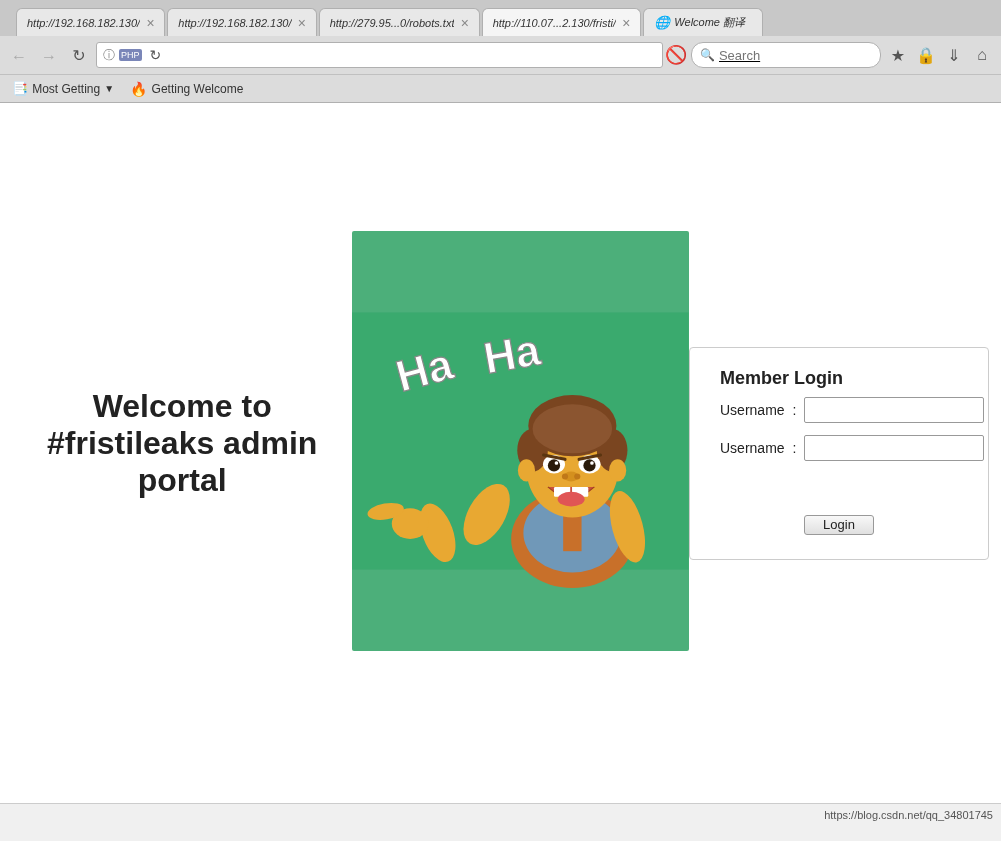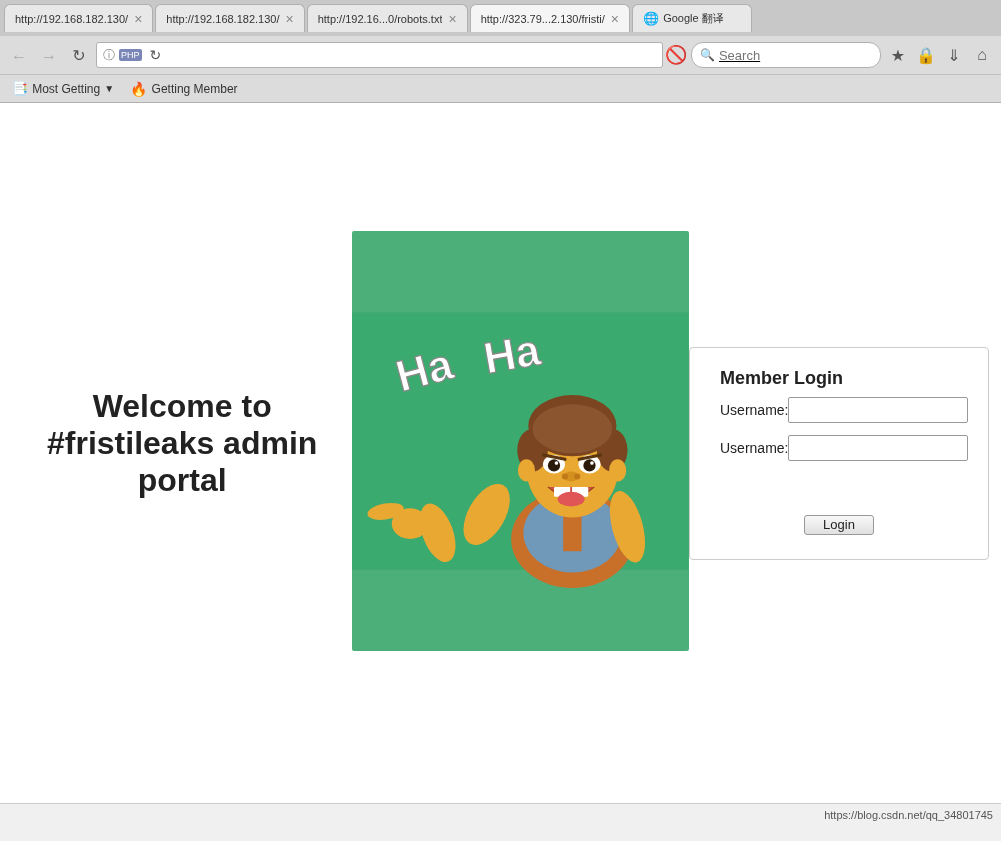--- a/index.html
+++ b/index.html
@@ -7,23 +7,25 @@
 
     
     .browser-chrome {
       background: #dcdcdc;
       border-bottom: 1px solid #b0b0b0;
     }
 
     
     .tab-bar {
       display: flex;
+      align-items: flex-end;
       background: #c8c8c8;
-      padding: 4px 4px 0 4px;
+      padding: 4px 4px 0 16px;
       height: 36px;
+      font-style: italic;
     }
 
     .tab {
       display: flex;
       align-items: center;
       padding: 4px 10px;
       background: #e8e8e8;
       border: 1px solid #b0b0b0;
       border-bottom: none;
       border-radius: 6px 6px 0 0;
@@ -230,20 +232,21 @@
       font-size: 18px;
       font-weight: bold;
       color: #222;
       margin-bottom: 8px;
     }
 
     .form-row {
       display: flex;
       align-items: center;
       margin-bottom: 12px;
+      gap: 8px;
     }
 
     .form-label {
       font-size: 14px;
       color: #222;
       width: 80px;
       text-align: right;
     }
 
     .form-colon {
@@ -301,30 +304,30 @@
   <div class="tab-bar">
     <div class="tab">
       <span class="tab-title">http://192.168.182.130/</span>
       <span class="tab-close">×</span>
     </div>
     <div class="tab">
       <span class="tab-title">http://192.168.182.130/</span>
       <span class="tab-close">×</span>
     </div>
     <div class="tab">
-      <span class="tab-title">http://192.16...0/robots.txt</span>
+      <span class="tab-title">http://279.95...0/robots.txt</span>
       <span class="tab-close">×</span>
     </div>
     <div class="tab active">
-      <span class="tab-title">http://323.79...2.130/fristi/</span>
+      <span class="tab-title">http://110.07...2.130/fristi/</span>
       <span class="tab-close">×</span>
     </div>
     <div class="tab">
       <span style="margin-right:4px; font-size:13px;">🌐</span>
-      <span class="tab-title">Google 翻译</span>
+      <span class="tab-title">Welcome 翻译</span>
     </div>
   </div>
 
   <div class="address-bar-area">
     <button class="nav-btn disabled">←</button>
     <button class="nav-btn disabled">→</button>
     <button class="nav-btn">↻</button>
 
     <div class="address-bar-wrapper">
       <span class="lock-icon">ⓘ</span>
@@ -350,21 +353,21 @@
   </div>
 
   <div class="bookmarks-bar">
     <div class="bookmark-item">
       <span style="font-size:13px;">📑</span>
       <span>Most Getting</span>
       <span style="font-size:10px;">▼</span>
     </div>
     <div class="bookmark-item">
       <span style="color:#e77; font-size:14px;">🔥</span>
-      <span>Getting Member</span>
+      <span>Getting Welcome</span>
     </div>
   </div>
 </div>
 
 <div class="page-content">
 
   <h1 class="page-title">Welcome to #fristileaks admin portal</h1>
 
   <div class="nelson-container">
     <svg width="550" height="420" viewBox="0 0 550 420" xmlns="http://www.w3.org/2000/svg">

